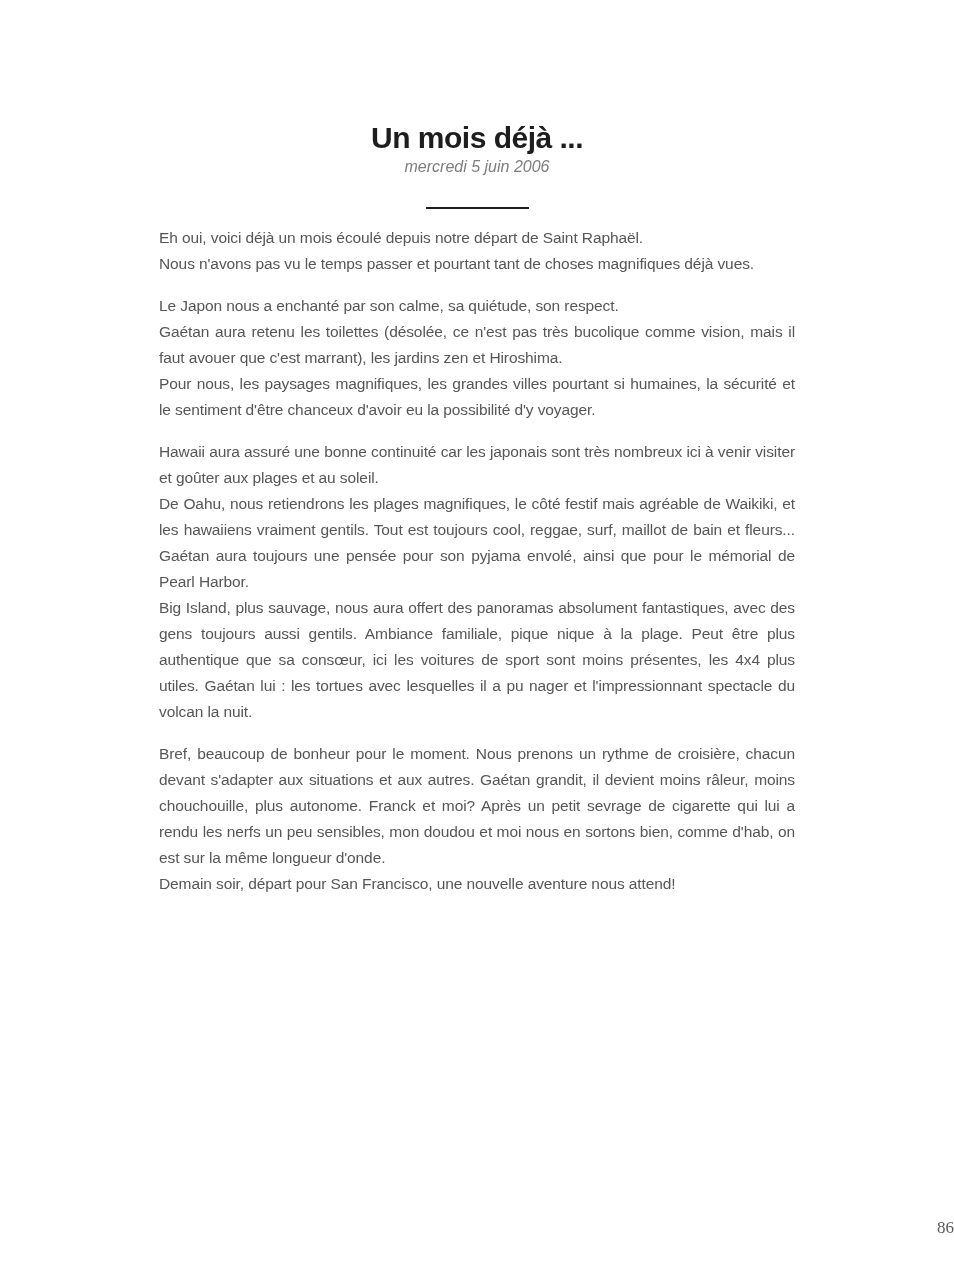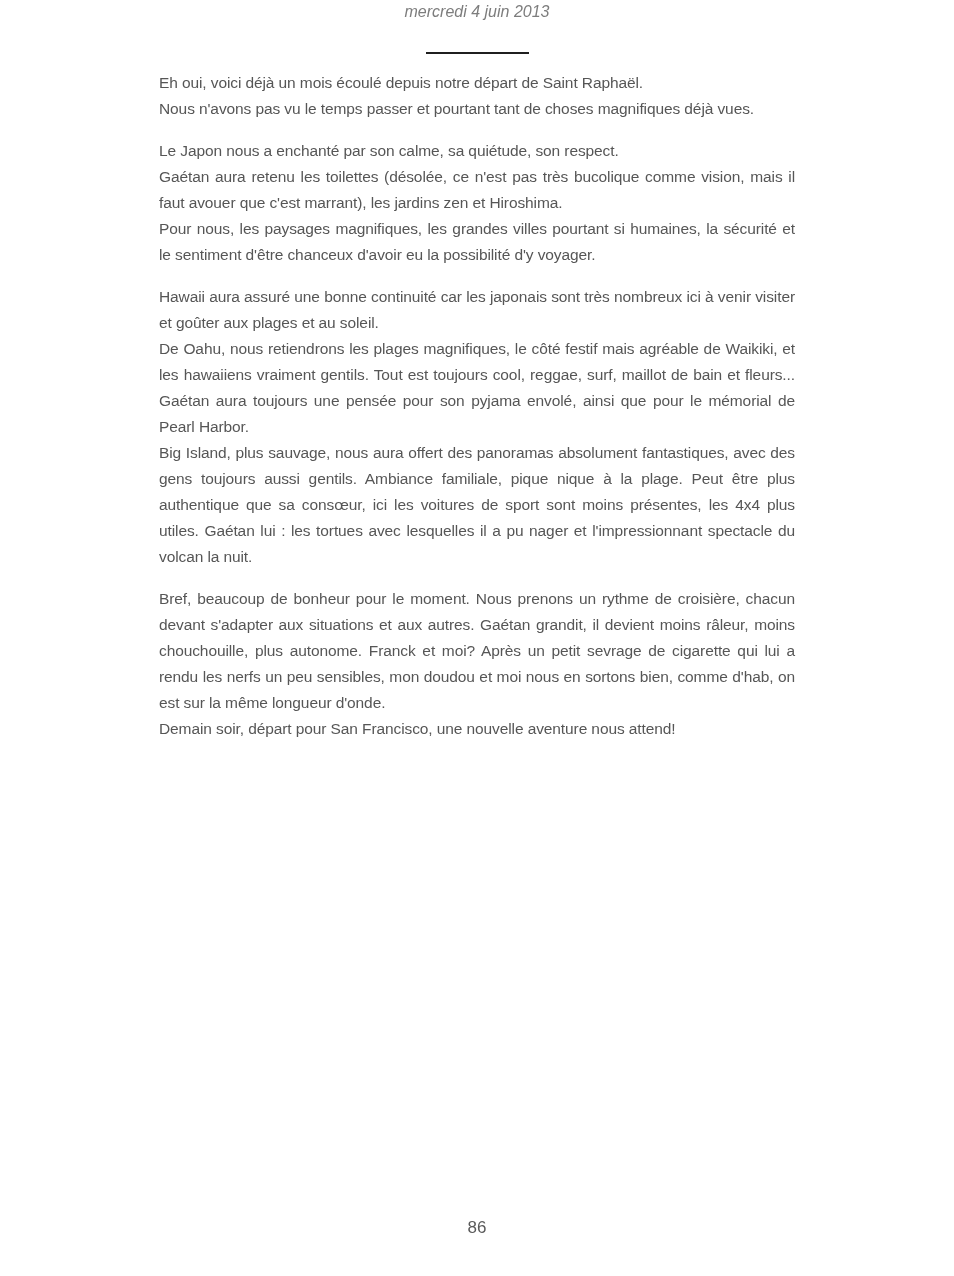--- a/index.html
+++ b/index.html
@@ -51,32 +51,33 @@
     color: #565656;
     letter-spacing: -0.1px;
     text-align: justify;
     white-space: pre-line;
   }
   .page-footer {
     position: absolute;
     left: 0;
     right: 0;
     top: 1218px;
-    text-align: center;
-    font-family: Liberation Sans, sans-serif;
+    text-align: right;
+    font-family: Liberation Serif, serif;
     font-size: 17px;
     color: #5a5a5a;
   }
 </style>
 </head>
 <body>
 
 <div class="page">
   <div class="content">
-    <div class="post-date">mercredi 4 juin 2013</div>
+    <h1 class="post-title">Un mois déjà ...</h1>
+    <div class="post-date">mercredi 5 juin 2006</div>
     <div class="divider"></div>
     <div class="article">
       <p>Eh oui, voici déjà un mois écoulé depuis notre départ de Saint Raphaël.
 Nous n'avons pas vu le temps passer et pourtant tant de choses magnifiques déjà vues.</p>
       <p>Le Japon nous a enchanté par son calme, sa quiétude, son respect.
 Gaétan aura retenu les toilettes (désolée, ce n'est pas très bucolique comme vision, mais il faut avouer que c'est marrant), les jardins zen et Hiroshima.
 Pour nous, les paysages magnifiques, les grandes villes pourtant si humaines, la sécurité et le sentiment d'être chanceux d'avoir eu la possibilité d'y voyager.</p>
       <p>Hawaii aura assuré une bonne continuité car les japonais sont très nombreux ici à venir visiter et goûter aux plages et au soleil.
 De Oahu, nous retiendrons les plages magnifiques, le côté festif mais agréable de Waikiki, et les hawaiiens vraiment gentils. Tout est toujours cool, reggae, surf, maillot de bain et fleurs... Gaétan aura toujours une pensée pour son pyjama envolé, ainsi que pour le mémorial de Pearl Harbor.
 Big Island, plus sauvage, nous aura offert des panoramas absolument fantastiques, avec des gens toujours aussi gentils. Ambiance familiale, pique nique à la plage. Peut être plus authentique que sa consœur, ici les voitures de sport sont moins présentes, les 4x4 plus utiles. Gaétan lui : les tortues avec lesquelles il a pu nager et l'impressionnant spectacle du volcan la nuit.</p>

